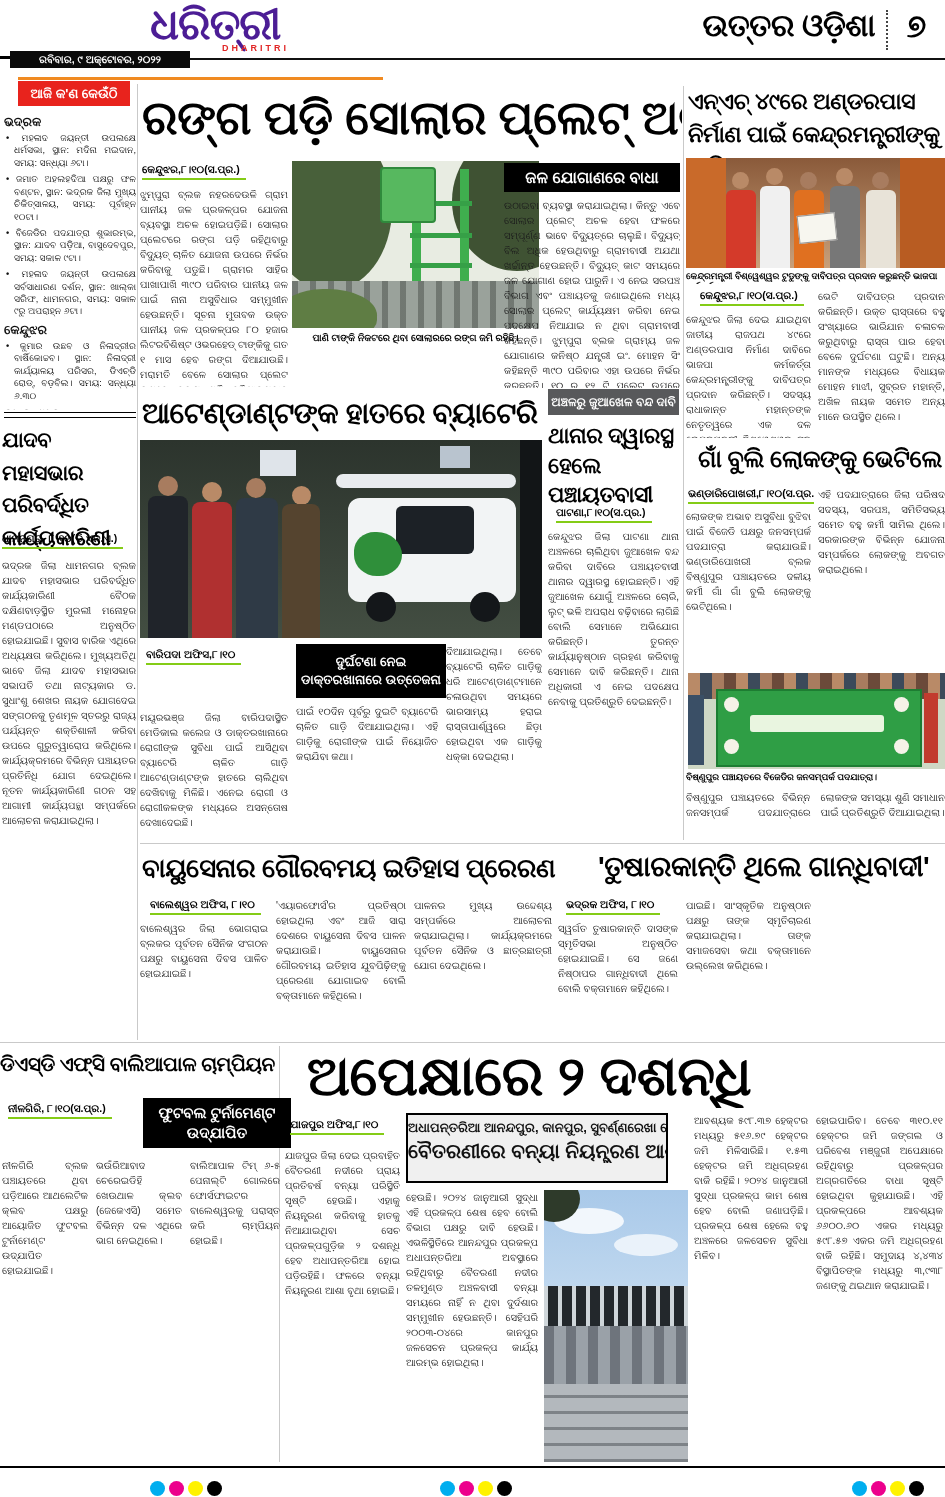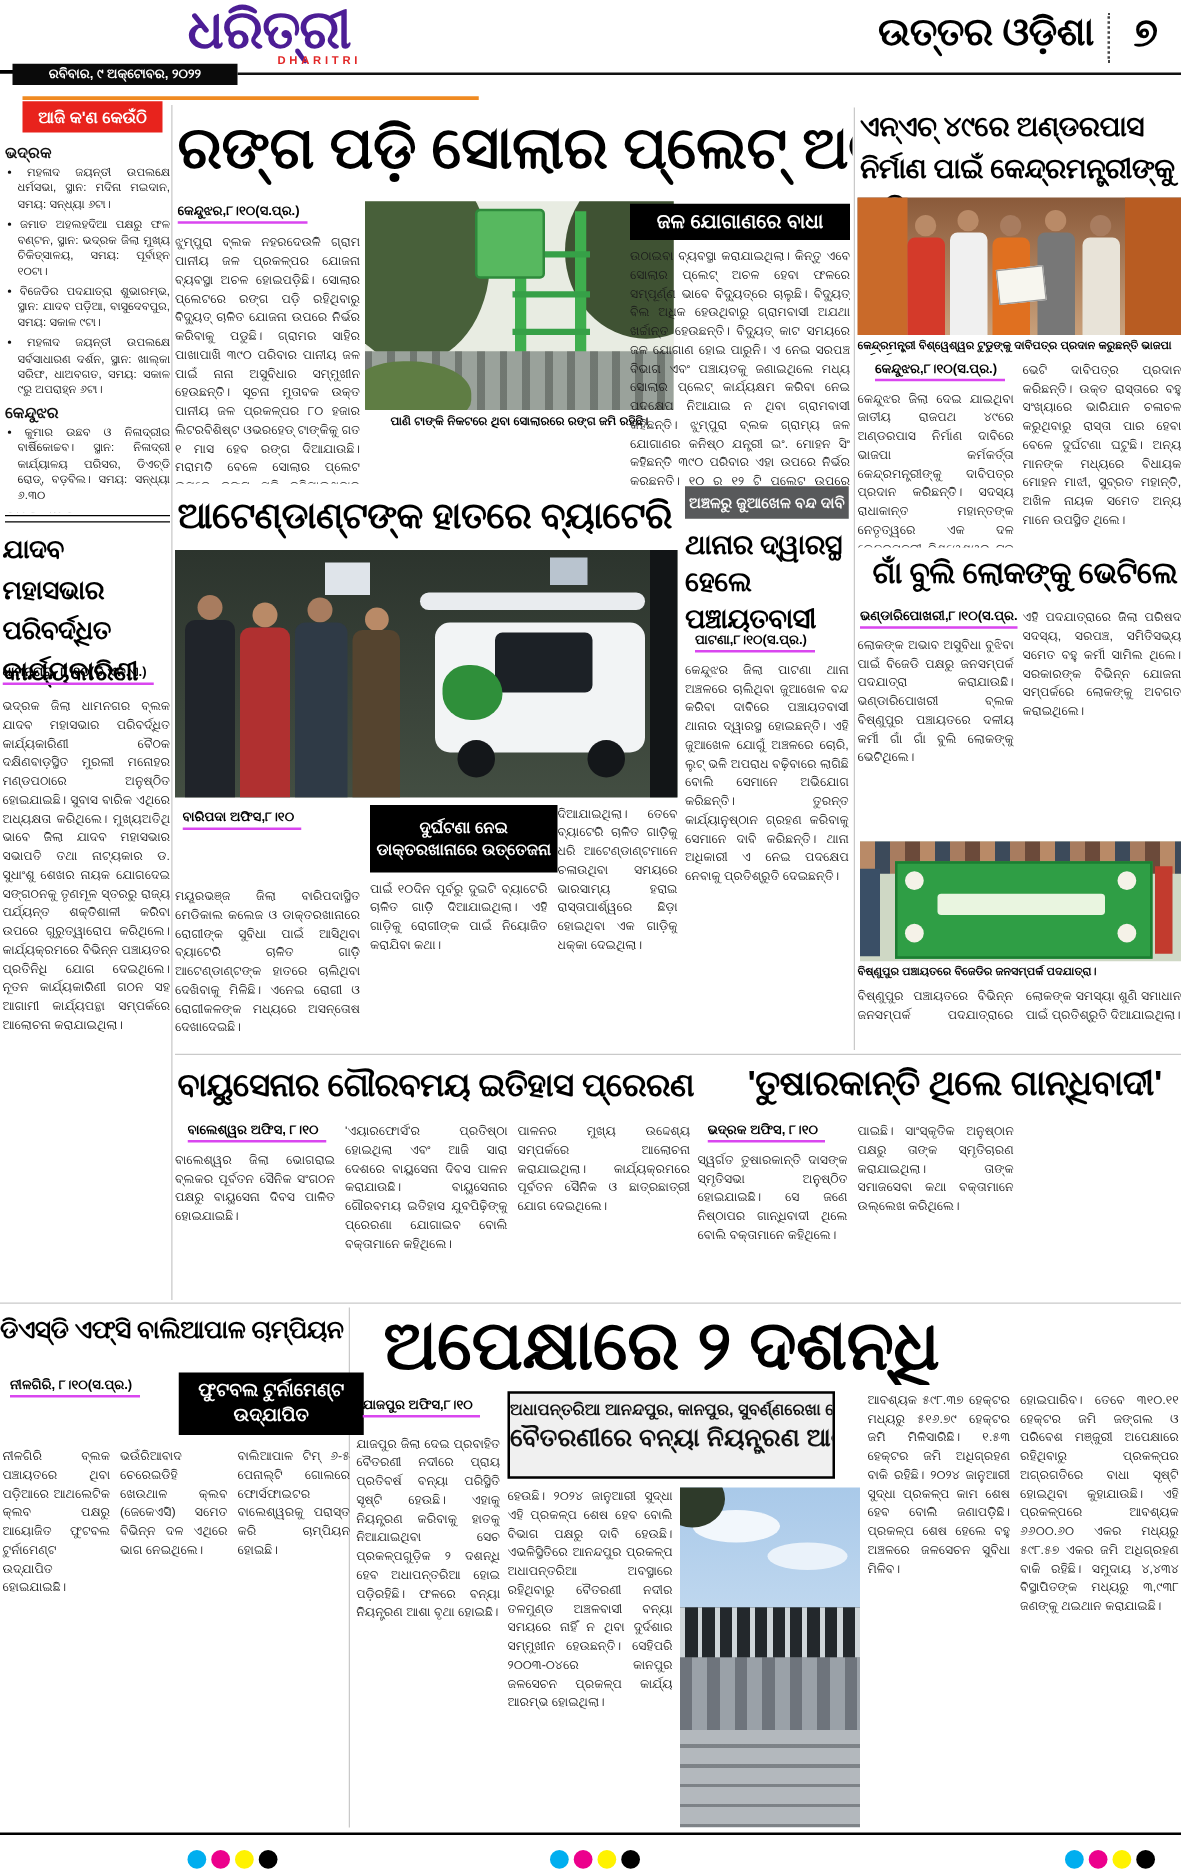--- a/index.html
+++ b/index.html
@@ -2,21 +2,21 @@
 <html><head>
 <meta charset="utf-8">
 <style>
   html,body{margin:0;padding:0;background:#ffffff;}
   .page{position:relative;width:945px;height:1497px;background:#fff;overflow:hidden;
         font-family:"Liberation Sans","DejaVu Sans",sans-serif;color:#111;}
   .abs{position:absolute;}
   .hl{font-weight:bold;color:#000;line-height:1.1;letter-spacing:-0.5px;}
   .bodytxt{font-size:10px;line-height:1.5;text-align:justify;color:#1c1c1c;overflow:hidden;word-break:break-word;}
   .byline{font-weight:bold;font-size:10.5px;color:#000;display:inline-block;
-          border-bottom:2px solid #d946ef;padding:0 6px 2px 0;white-space:nowrap;overflow:hidden;}
+          border-bottom:2px solid #84cc16;padding:0 6px 2px 0;white-space:nowrap;overflow:hidden;}
   .caption{font-weight:bold;font-size:9.5px;color:#000;line-height:1.25;overflow:hidden;}
   .blackbox{background:#000;color:#fff;font-weight:bold;text-align:center;
             display:flex;align-items:center;justify-content:center;overflow:hidden;}
   .graybox{background:#58595b;color:#fff;font-weight:bold;text-align:center;
            display:flex;align-items:center;justify-content:center;overflow:hidden;}
   .kickbox{background:#f0f0f0;border:2px solid #000;text-align:center;overflow:hidden;}
   .rule{background:#c9c9c9;}
   .photo{position:absolute;overflow:hidden;}
   .dot{width:15px;height:15px;border-radius:50%;display:inline-block;margin-right:4px;vertical-align:middle;}
   .c{background:#00aeef}.m{background:#ec008c}.y{background:#fff200}.k{background:#000}
@@ -38,21 +38,21 @@
   <div class="abs" style="left:886px;top:10px;width:0;height:40px;border-left:2px dotted #444;"></div>
   <div class="abs" style="left:894px;top:8px;width:45px;height:42px;font-size:32px;font-weight:bold;color:#000;text-align:center;">୭</div>
 
   <div class="abs" style="left:18px;top:77px;width:365px;height:3px;background:#f08a21;"></div>
   <div class="abs" style="left:18px;top:81px;width:112px;height:25px;background:#e8231d;color:#fff;font-size:13px;font-weight:bold;text-align:center;line-height:25px;overflow:hidden;">ଆଜି କ'ଣ କେଉଁଠି</div>
   <div class="abs" style="left:4px;top:110px;width:132px;height:300px;overflow:hidden;">
     <div class="sb-city">ଭଦ୍ରକ</div>
     <div class="sb-item">ମହଳାଦ ଜୟନ୍ତୀ ଉପଲକ୍ଷେ ଧର୍ମସଭା, ସ୍ଥାନ: ମଦିନା ମଇଦାନ, ସମୟ: ସନ୍ଧ୍ୟା ୬ଟା।</div>
     <div class="sb-item">ଜମାତ ଅହଲହଦିଆ ପକ୍ଷରୁ ଫଳ ବଣ୍ଟନ, ସ୍ଥାନ: ଭଦ୍ରକ ଜିଲା ମୁଖ୍ୟ ଚିକିତ୍ସାଳୟ, ସମୟ: ପୂର୍ବାହ୍ନ ୧୦ଟା।</div>
     <div class="sb-item">ବିଜେଡିର ପଦଯାତ୍ରା ଶୁଭାରମ୍ଭ, ସ୍ଥାନ: ଯାଦବ ପଡ଼ିଆ, ବାସୁଦେବପୁର, ସମୟ: ସକାଳ ୯ଟା।</div>
-    <div class="sb-item">ମହଳାଦ ଜୟନ୍ତୀ ଉପଲକ୍ଷେ ସର୍ବସାଧାରଣ ଦର୍ଶନ, ସ୍ଥାନ: ଖାଲ୍‌କା ସରିଫ, ଧାଅବଗତ, ସମୟ: ସକାଳ ୯ରୁ ଅପରାହ୍ନ ୬ଟା।</div>
+    <div class="sb-item">ମହଳାଦ ଜୟନ୍ତୀ ଉପଲକ୍ଷେ ସର୍ବସାଧାରଣ ଦର୍ଶନ, ସ୍ଥାନ: ଖାଲ୍‌କା ସରିଫ, ଧାମନଗର, ସମୟ: ସକାଳ ୯ରୁ ଅପରାହ୍ନ ୬ଟା।</div>
     <div class="sb-city">କେନ୍ଦୁଝର</div>
     <div class="sb-item">କୁମାର ଉଛବ ଓ ନିଳାଦ୍ରୀର ବାର୍ଷିକୋଚ୍ଚବ। ସ୍ଥାନ: ନିଳାଦ୍ରୀ କାର୍ଯ୍ୟାଳୟ ପରିସର, ଡିଏଚ୍‌ଡି ରୋଡ୍, ବଡ଼ବିଲ। ସମୟ: ସନ୍ଧ୍ୟା ୬.୩୦</div>
     <div class="sb-city">ବାଲେଶ୍ୱର</div>
 
   </div>
   <div class="abs" style="left:4px;top:412px;width:132px;height:4px;border-top:1px solid #000;border-bottom:1px solid #000;"></div>
 
   <div class="abs hl" style="left:2px;top:424px;width:134px;height:100px;font-size:21px;line-height:1.55;">ଯାଦବ ମହାସଭାର ପରିବର୍ଦ୍ଧିତ କାର୍ଯ୍ୟକାରିଣୀ</div>
   <div class="abs" style="left:2px;top:532px;width:134px;height:20px;overflow:hidden;"><span class="byline">ଧାମନଗର, ୮।୧୦(ଡି.ଏନ.ଏ.)</span></div>
   <div class="abs bodytxt" style="left:2px;top:558px;width:134px;height:480px;">ଭଦ୍ରକ ଜିଲା ଧାମନଗର ବ୍ଲକ ଯାଦବ ମହାସଭାର ପରିବର୍ଦ୍ଧିତ କାର୍ଯ୍ୟକାରିଣୀ ବୈଠକ ଦକ୍ଷିଣବାଡ଼ସ୍ଥିତ ମୁରଲୀ ମନୋହର ମଣ୍ଡପଠାରେ ଅନୁଷ୍ଠିତ ହୋଇଯାଇଛି। ସୁବାସ ବାରିକ ଏଥିରେ ଅଧ୍ୟକ୍ଷତା କରିଥିଲେ। ମୁଖ୍ୟଅତିଥି ଭାବେ ଜିଲା ଯାଦବ ମହାସଭାର ସଭାପତି ତଥା ନାଟ୍ୟକାର ଡ. ସୁଧାଂଶୁ ଶେଖର ନାୟକ ଯୋଗଦେଇ ସଙ୍ଗଠନକୁ ତୃଣମୂଳ ସ୍ତରରୁ ରାଜ୍ୟ ପର୍ଯ୍ୟନ୍ତ ଶକ୍ତିଶାଳୀ କରିବା ଉପରେ ଗୁରୁତ୍ୱାରୋପ କରିଥିଲେ। କାର୍ଯ୍ୟକ୍ରମରେ ବିଭିନ୍ନ ପଞ୍ଚାୟତର ପ୍ରତିନିଧି ଯୋଗ ଦେଇଥିଲେ। ନୂତନ କାର୍ଯ୍ୟକାରିଣୀ ଗଠନ ସହ ଆଗାମୀ କାର୍ଯ୍ୟପନ୍ଥା ସମ୍ପର୍କରେ ଆଲୋଚନା କରାଯାଇଥିଲା।</div>

